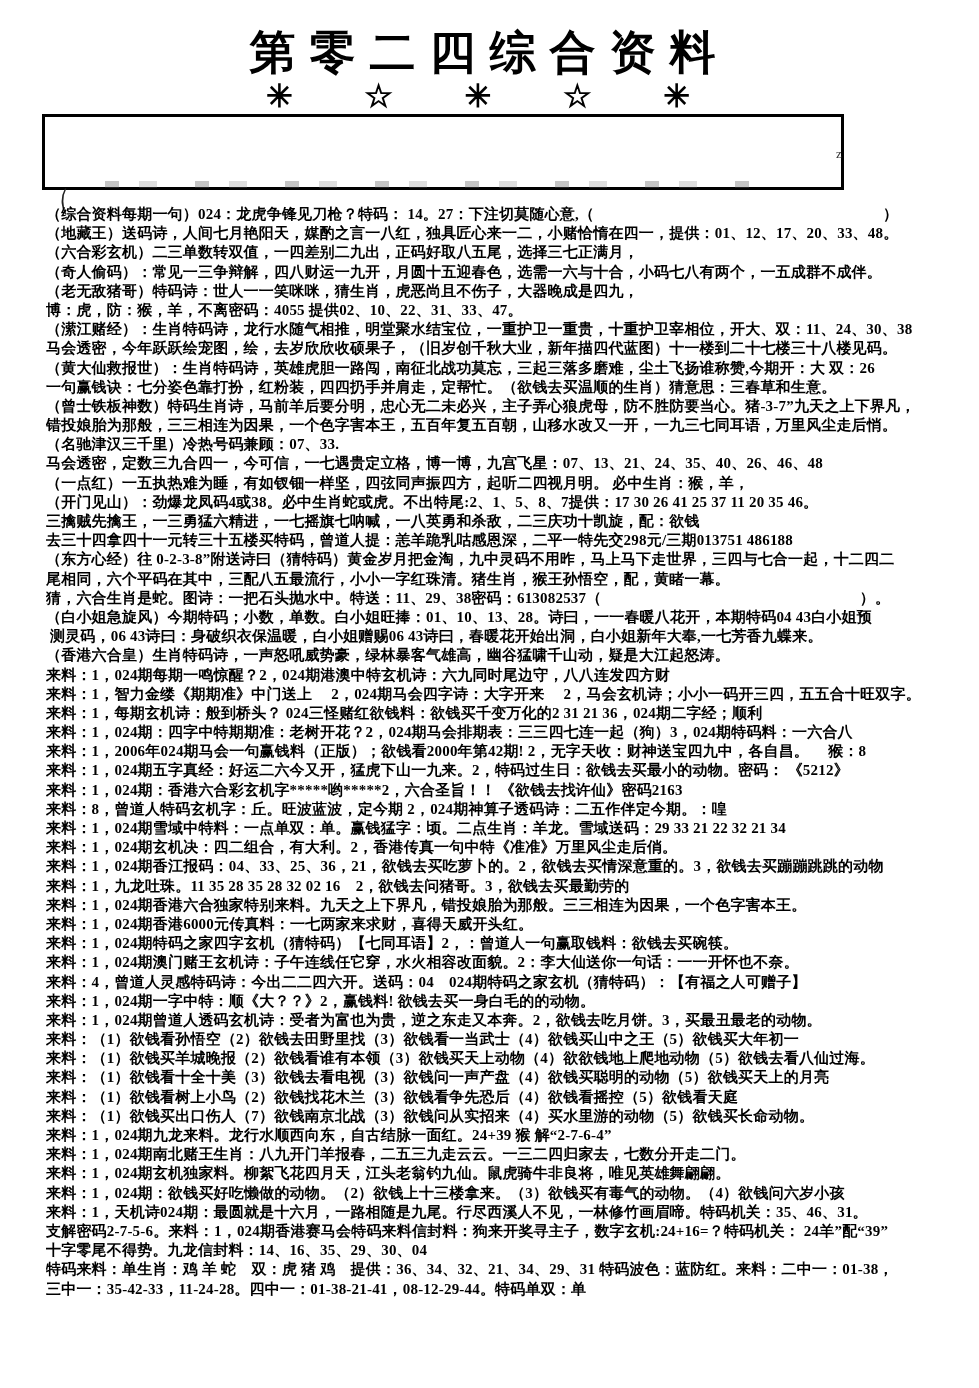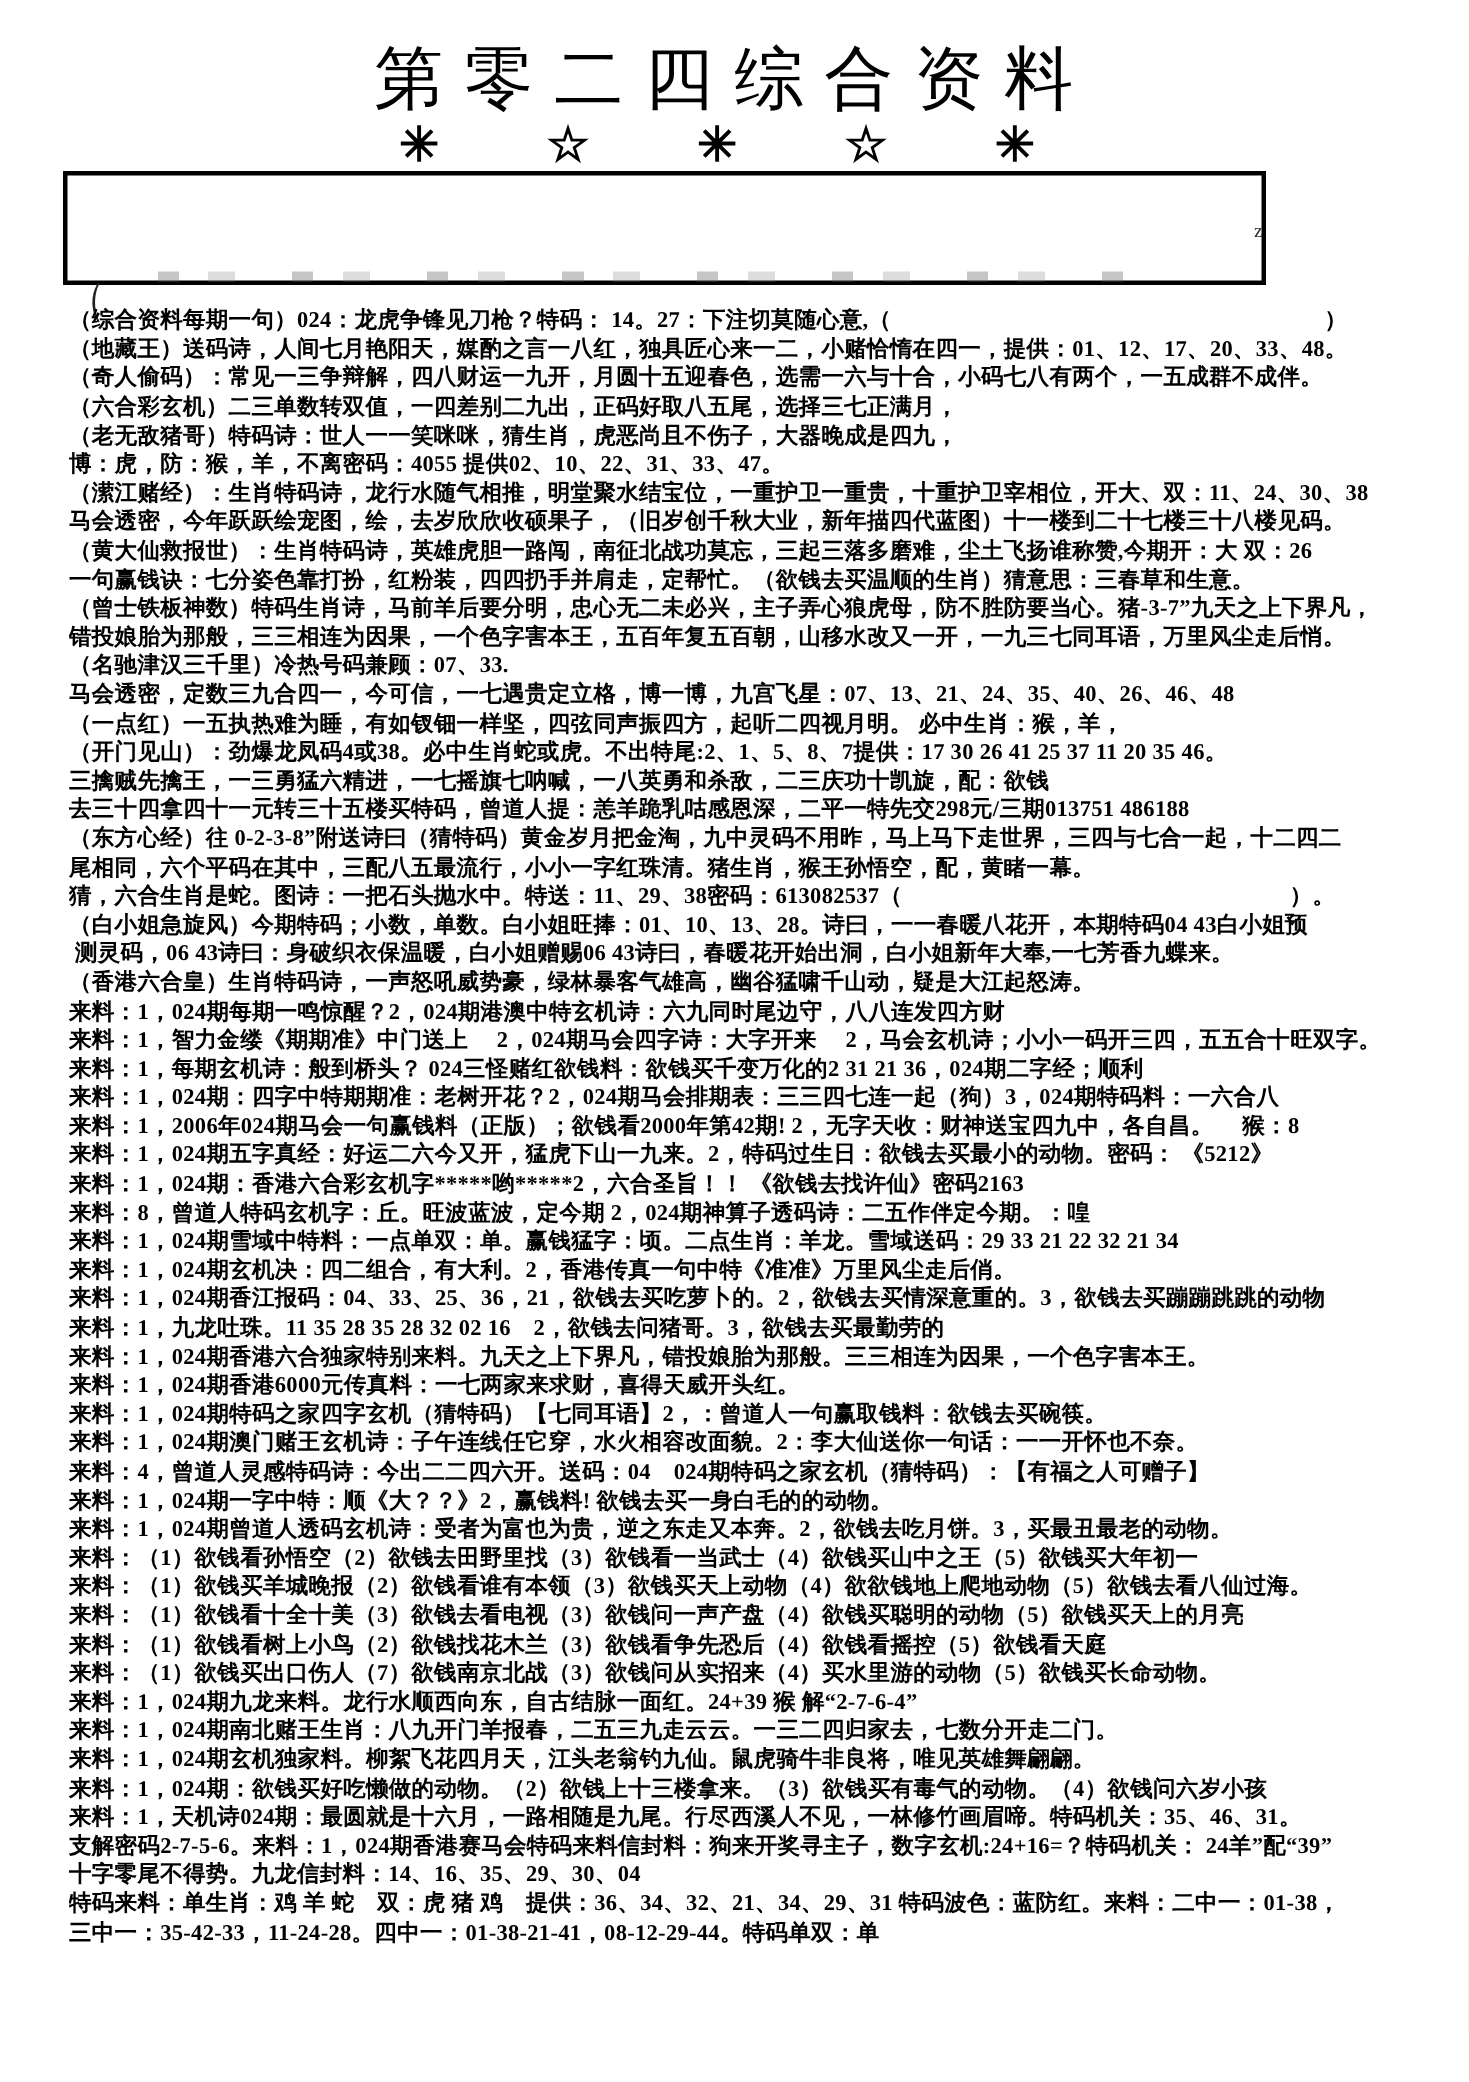--- a/index.html
+++ b/index.html
@@ -10,21 +10,21 @@
     background:#ffffff;
     font-family:"Liberation Serif", serif;
     color:#000;
     overflow:hidden;
   }
   .title {
     position:absolute;
     top:22px; left:0; width:100%;
     text-align:center;
     font-size:46px;
-    font-weight:normal;
+    font-weight:bold;
     letter-spacing:14px;
     white-space:nowrap;
   }
   .stars {
     position:absolute;
     top:78px; left:266px; width:424px;
     display:flex;
     justify-content:space-between;
     align-items:center;
     font-size:32px;
@@ -93,22 +93,22 @@
     <div class="smudge"></div>
   </div>
 
   <div class="artifact-paren">（</div>
 
   <div class="artifact-edge">z</div>
 
   <div class="content">
       <div class="line">（综合资料每期一句）024：龙虎争锋见刀枪？特码： 14。27：下注切莫随心意,（　　　　　　　　　　　　　　　　　　　）</div>
       <div class="line">（地藏王）送码诗，人间七月艳阳天，媒酌之言一八红，独具匠心来一二，小赌恰惰在四一，提供：01、12、17、20、33、48。</div>
+      <div class="line">（六合彩玄机）二三单数转双值，一四差别二九出，正码好取八五尾，选择三七正满月，</div>
       <div class="line">（奇人偷码）：常见一三争辩解，四八财运一九开，月圆十五迎春色，选需一六与十合，小码七八有两个，一五成群不成伴。</div>
-      <div class="line">（六合彩玄机）二三单数转双值，一四差别二九出，正码好取八五尾，选择三七正满月，</div>
       <div class="line">（老无敌猪哥）特码诗：世人一一笑咪咪，猜生肖，虎恶尚且不伤子，大器晚成是四九，</div>
       <div class="line">博：虎，防：猴，羊，不离密码：4055 提供02、10、22、31、33、47。</div>
       <div class="line">（潆江赌经）：生肖特码诗，龙行水随气相推，明堂聚水结宝位，一重护卫一重贵，十重护卫宰相位，开大、双：11、24、30、38</div>
       <div class="line">马会透密，今年跃跃绘宠图，绘，去岁欣欣收硕果子，（旧岁创千秋大业，新年描四代蓝图）十一楼到二十七楼三十八楼见码。</div>
       <div class="line">（黄大仙救报世）：生肖特码诗，英雄虎胆一路闯，南征北战功莫忘，三起三落多磨难，尘土飞扬谁称赞,今期开：大 双：26</div>
       <div class="line">一句赢钱诀：七分姿色靠打扮，红粉装，四四扔手并肩走，定帮忙。（欲钱去买温顺的生肖）猜意思：三春草和生意。</div>
       <div class="line">（曾士铁板神数）特码生肖诗，马前羊后要分明，忠心无二未必兴，主子弄心狼虎母，防不胜防要当心。猪-3-7”九天之上下界凡，</div>
       <div class="line">错投娘胎为那般，三三相连为因果，一个色字害本王，五百年复五百朝，山移水改又一开，一九三七同耳语，万里风尘走后悄。</div>
       <div class="line">（名驰津汉三千里）冷热号码兼顾：07、33.</div>
       <div class="line">马会透密，定数三九合四一，今可信，一七遇贵定立格，博一博，九宫飞星：07、13、21、24、35、40、26、46、48</div>

